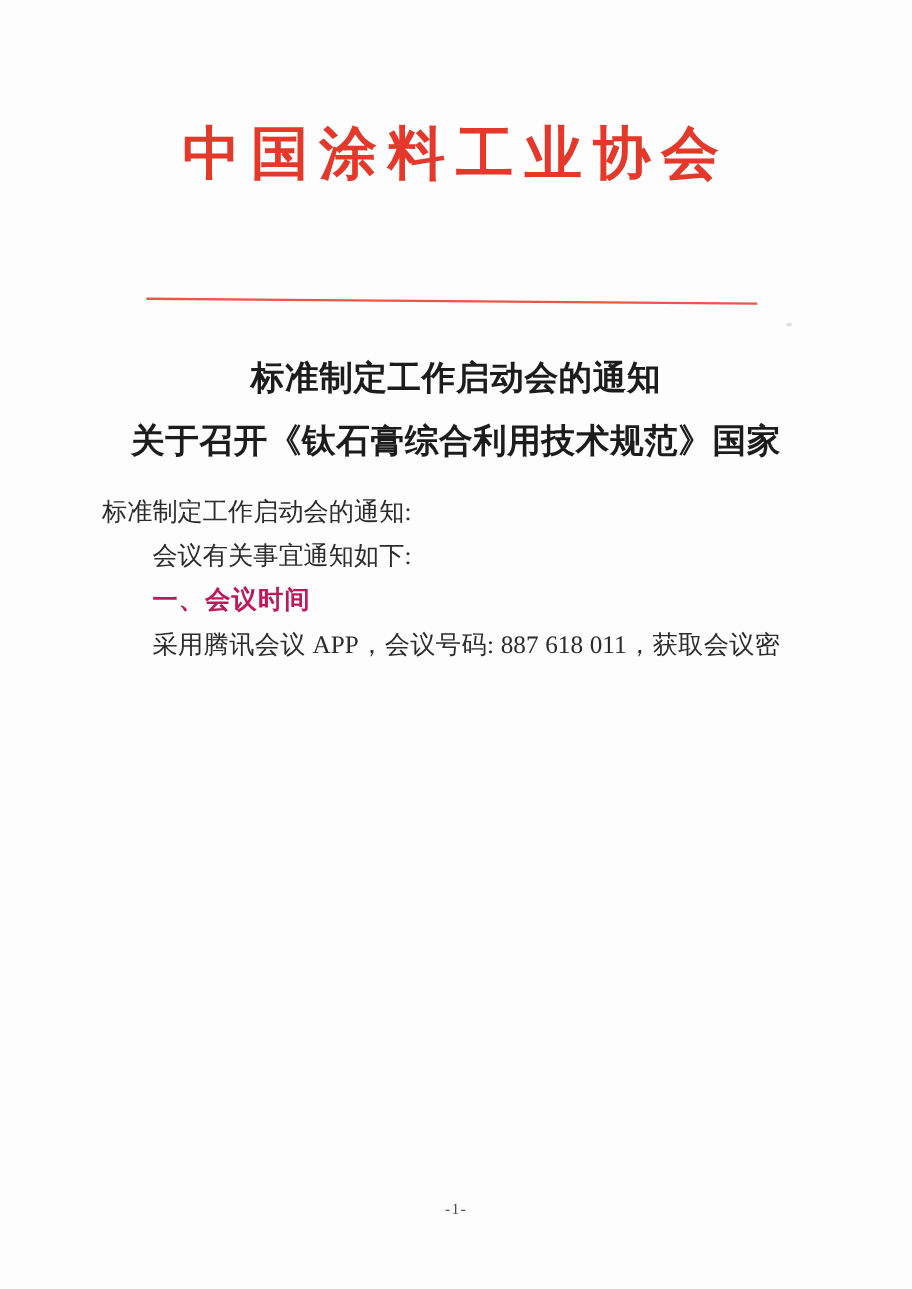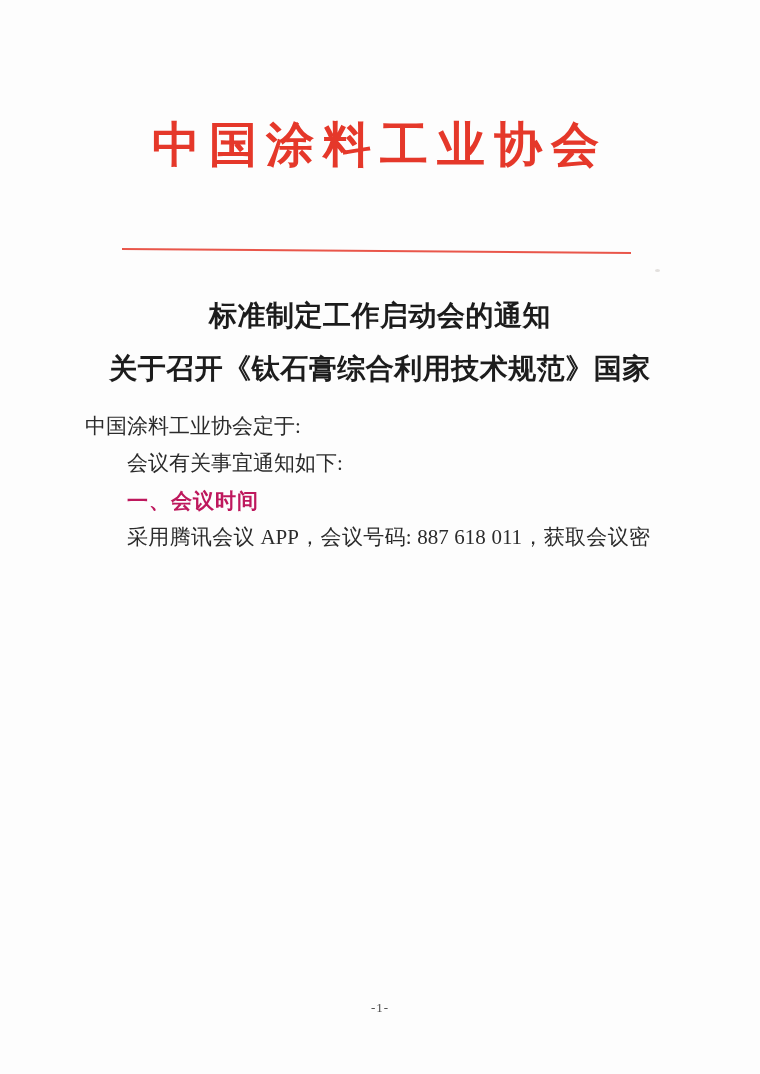--- a/index.html
+++ b/index.html
@@ -24,21 +24,20 @@
     top: 100px;
     left: 0;
     width: 100%;
     text-align: center;
     font-size: 48px;
     line-height: 58px;
     font-weight: 700;
     color: var(--accent-red);
     letter-spacing: 9px;
     white-space: nowrap;
-    margin-top: 16px;
   }
 
   .red-line {
     position: absolute;
     top: 248px;
     left: 122px;
     width: 509px;
     height: 2px;
     background: var(--accent-red);
     opacity: 0.85;
@@ -113,21 +112,21 @@
   <div class="red-line"></div>
 
   <div class="scan-artifact"></div>
 
   <div class="doc-title">
     <div>标准制定工作启动会的通知</div>
     <div>关于召开《钛石膏综合利用技术规范》国家</div>
   </div>
 
   <div class="doc-body">
-    <p class="plain">中国涂料工业协会定于:</p>
+    <p class="plain">标准制定工作启动会的通知:</p>
     <p class="indent">会议有关事宜通知如下:</p>
     <p class="section-heading">一、会议时间</p>
     <p class="indent force-justify">采用腾讯会议 APP，会议号码: 887 618 011，获取会议密</p>
   </div>
 
   <div class="page-number">-1-</div>
 
 </div>
 
 </body></html>

